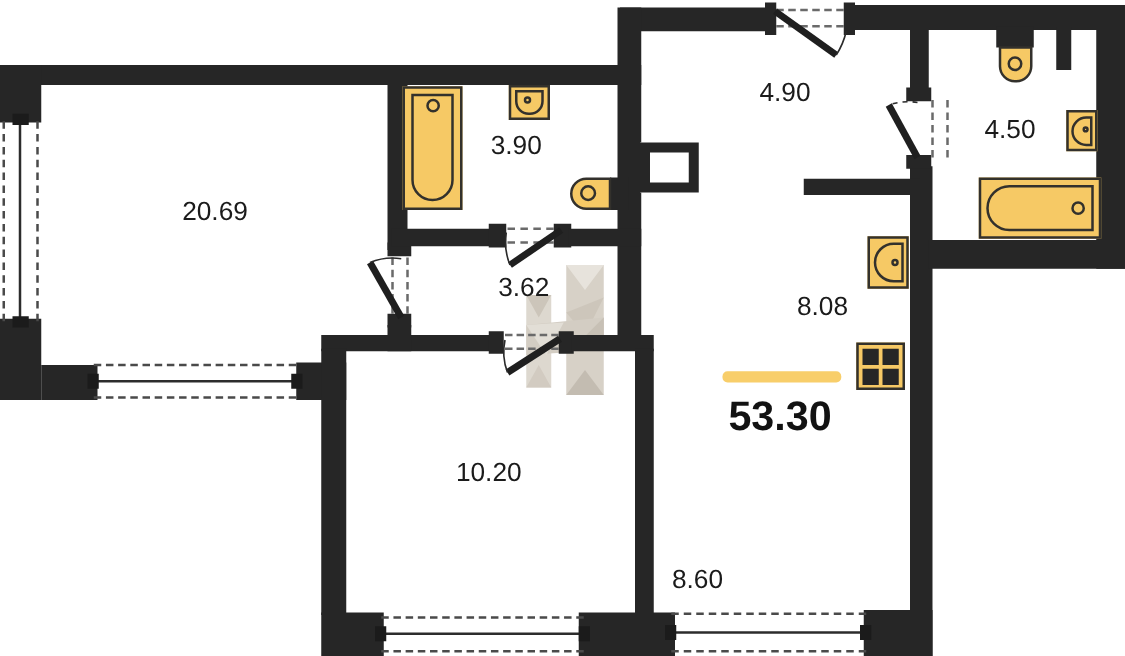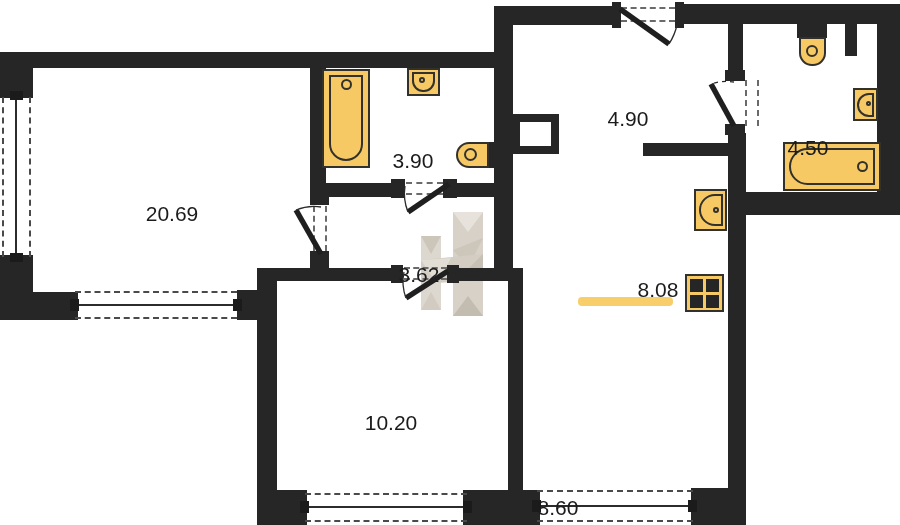--- a/index.html
+++ b/index.html
@@ -2,21 +2,21 @@
 <html><head>
 <meta charset="utf-8">
 <style>
   html,body{margin:0;padding:0;background:#fff;}
   .plan{position:relative;width:900px;height:525px;background:#ffffff;overflow:hidden;
         font-family:"Liberation Sans",sans-serif;}
   .plan *{box-sizing:border-box;}
   .w{display:block;position:absolute;background:#262626;z-index:2;}
   .shaft{position:absolute;border:8px solid #262626;background:#fff;z-index:2;}
   .lab{position:absolute;transform:translate(-50%,-50%);font-size:21px;color:#1b1b1b;
-       white-space:nowrap;z-index:4;margin-top:44px;}
+       white-space:nowrap;z-index:4;}
   .total{font-weight:bold;font-size:33px;color:#121212;letter-spacing:0;}
   .accent-bar{position:absolute;background:#F8CE6A;border-radius:4px;z-index:4;}
   .fx{position:absolute;background:#F6C965;border:2px solid #33312C;z-index:3;}
   .fxi{position:absolute;border:2px solid #33312C;z-index:3;}
   .dot{position:absolute;border:2px solid #33312C;border-radius:50%;z-index:3;}
   .tank{position:absolute;background:#262626;z-index:3;}
   .sq{position:absolute;background:#262626;z-index:3;}
   .win{position:absolute;z-index:2;}
   .win.h{border-top:2px dashed #4a4a4a;border-bottom:2px dashed #4a4a4a;}
   .win.v{border-left:2px dashed #4a4a4a;border-right:2px dashed #4a4a4a;}
@@ -158,15 +158,16 @@
   <div class="lab" style="left:172px;top:170px">20.69</div>
   <div class="lab" style="left:413px;top:117px">3.90</div>
   <div class="lab" style="left:419px;top:231px">3.62</div>
   <div class="lab" style="left:628px;top:75px">4.90</div>
   <div class="lab" style="left:808px;top:104px">4.50</div>
   <div class="lab" style="left:658px;top:246px">8.08</div>
   <div class="lab" style="left:391px;top:379px">10.20</div>
   <div class="lab" style="left:558px;top:464px">8.60</div>
 
   <i class="accent-bar" style="left:578px;top:297px;width:95px;height:9px"></i>
+  <div class="lab total" style="left:624px;top:333px">53.30</div>
 
 
 </div>
 
 </body></html>

